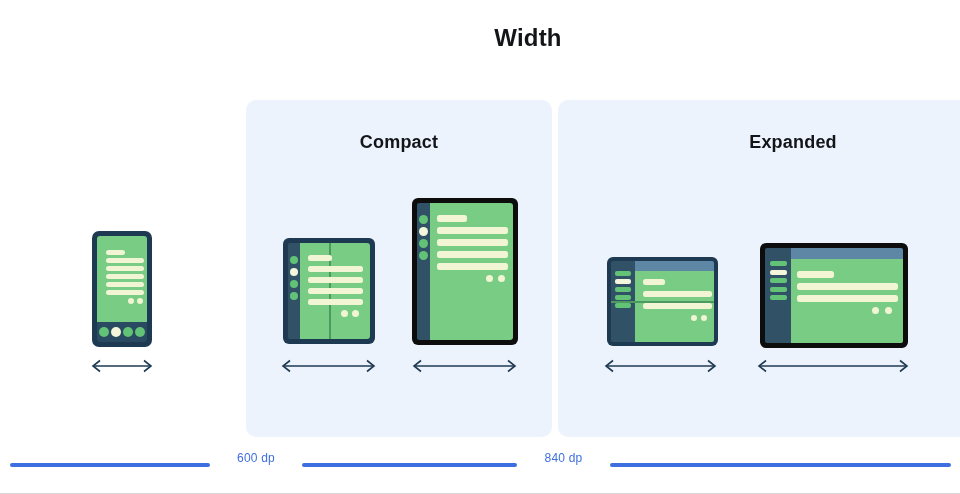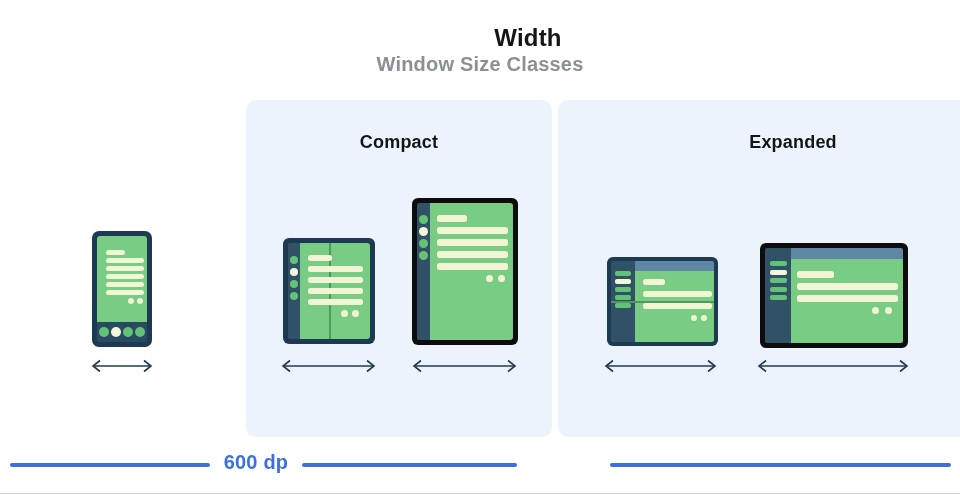--- a/index.html
+++ b/index.html
@@ -113,32 +113,31 @@
   .arrow { position: absolute; top: 359px; height: 14px; }
   .arrow svg { display: block; }
 
   
   .ruler-seg { position: absolute; top: 463px; height: 4px; border-radius: 2px; background: #3e6fe1; }
   .seg1 { left: 10px;  width: 200px; }
   .seg2 { left: 302px; width: 215px; }
   .seg3 { left: 610px; width: 341px; }
   .ruler-label {
     position: absolute; top: 451px; text-align: center;
-    font-size: 20px; font-weight: bold; color: #3e6fe1; letter-spacing: 0.2px;
+    font-size: 12px; font-weight: normal; color: #3e6fe1; letter-spacing: 0.2px;
   }
   .label-600 { left: 210px; width: 92px; }
   .label-840 { left: 517px; width: 93px; }
 </style>
 </head>
 <body>
 
 <div class="canvas">
 
   <div class="title">Width</div>
-  <div class="subtitle">Window Size Classes</div>
 
   <div class="panel panel-medium">
     <div class="panel-label">Compact</div>
   </div>
   <div class="panel panel-expanded">
     <div class="panel-label">Expanded</div>
   </div>
 
   <div class="device phone">
     <div class="phone-screen">
@@ -279,15 +278,16 @@
     <svg width="154" height="14" viewBox="0 0 154 14">
       <line x1="3" y1="7" x2="151" y2="7" stroke="#1e3a52" stroke-width="1.6"></line>
       <path d="M10 1.5 L3 7 L10 12.5" fill="none" stroke="#1e3a52" stroke-width="1.6"></path>
       <path d="M144 1.5 L151 7 L144 12.5" fill="none" stroke="#1e3a52" stroke-width="1.6"></path>
     </svg>
   </div>
 
   <div class="ruler-seg seg1"></div>
   <div class="ruler-label label-600">600 dp</div>
   <div class="ruler-seg seg2"></div>
+  <div class="ruler-label label-840">840 dp</div>
   <div class="ruler-seg seg3"></div>
 
 </div>
 
 </body></html>

